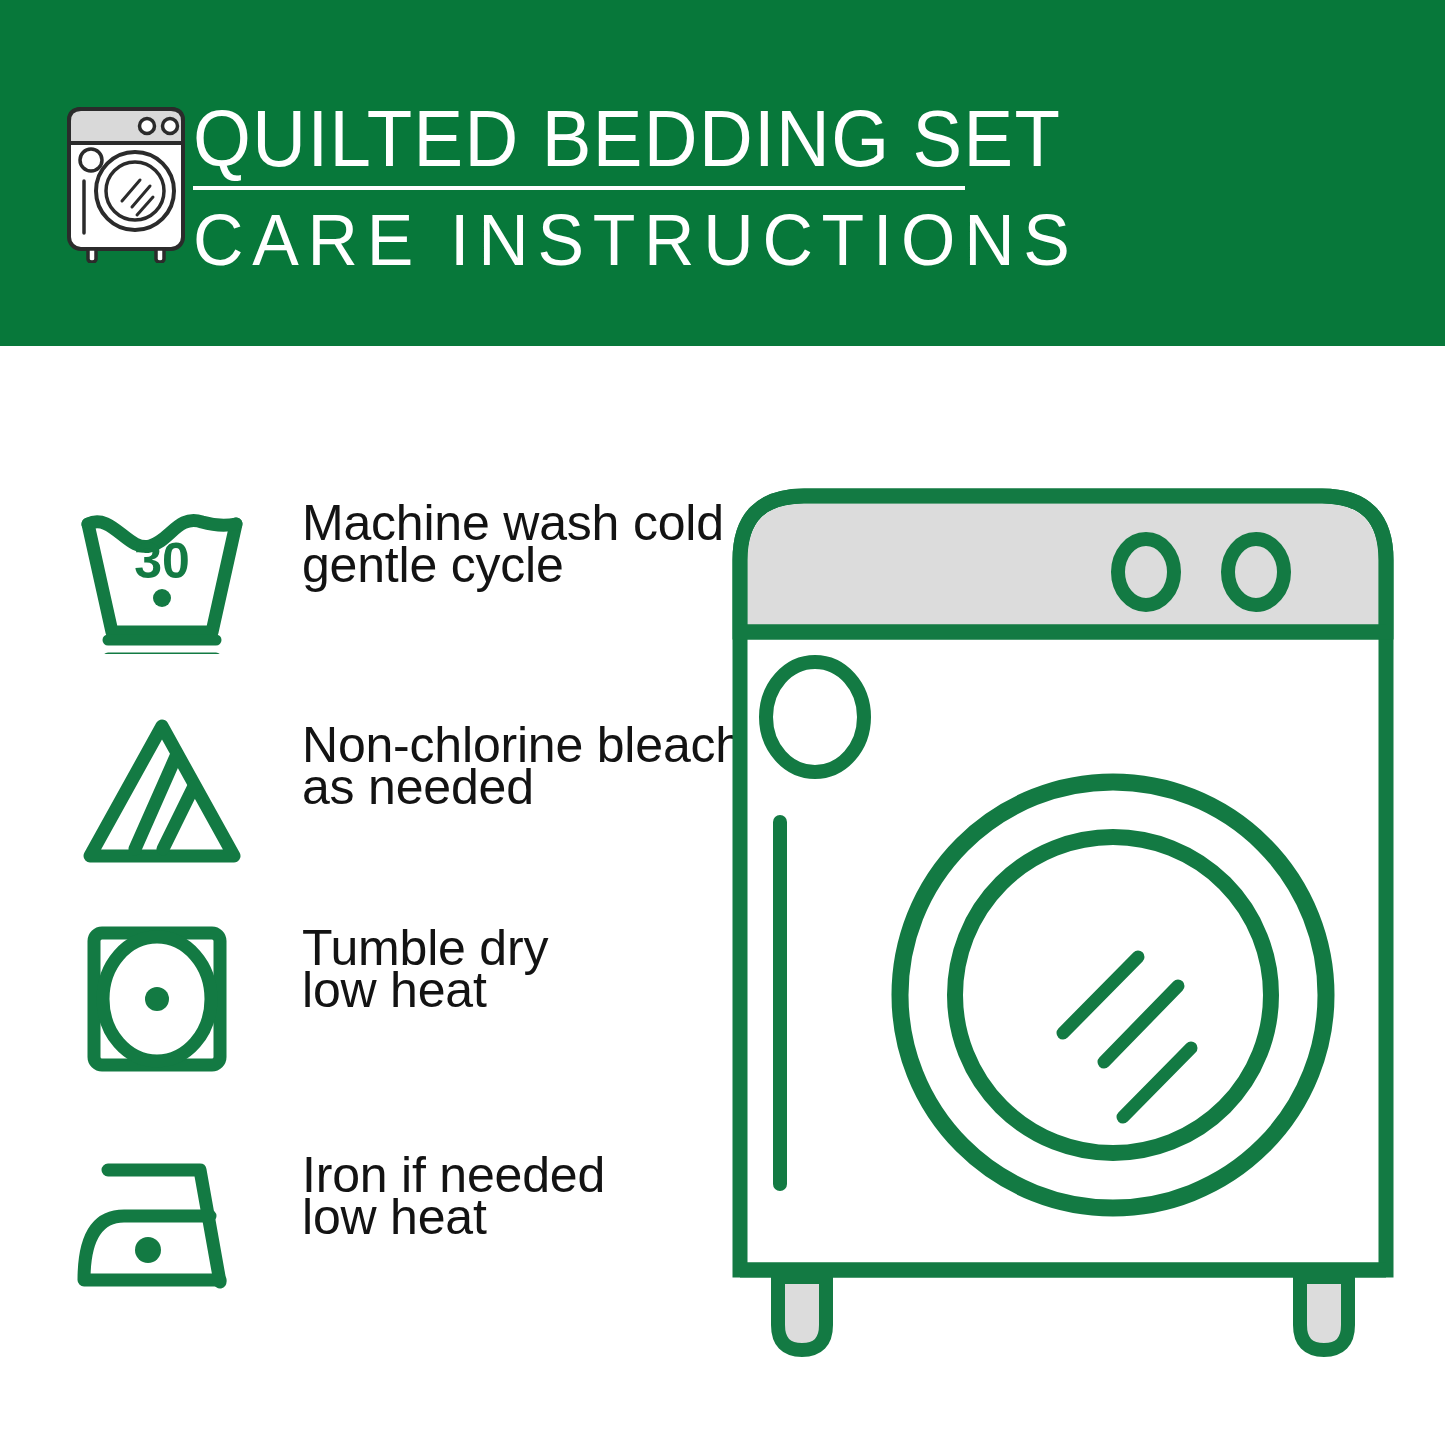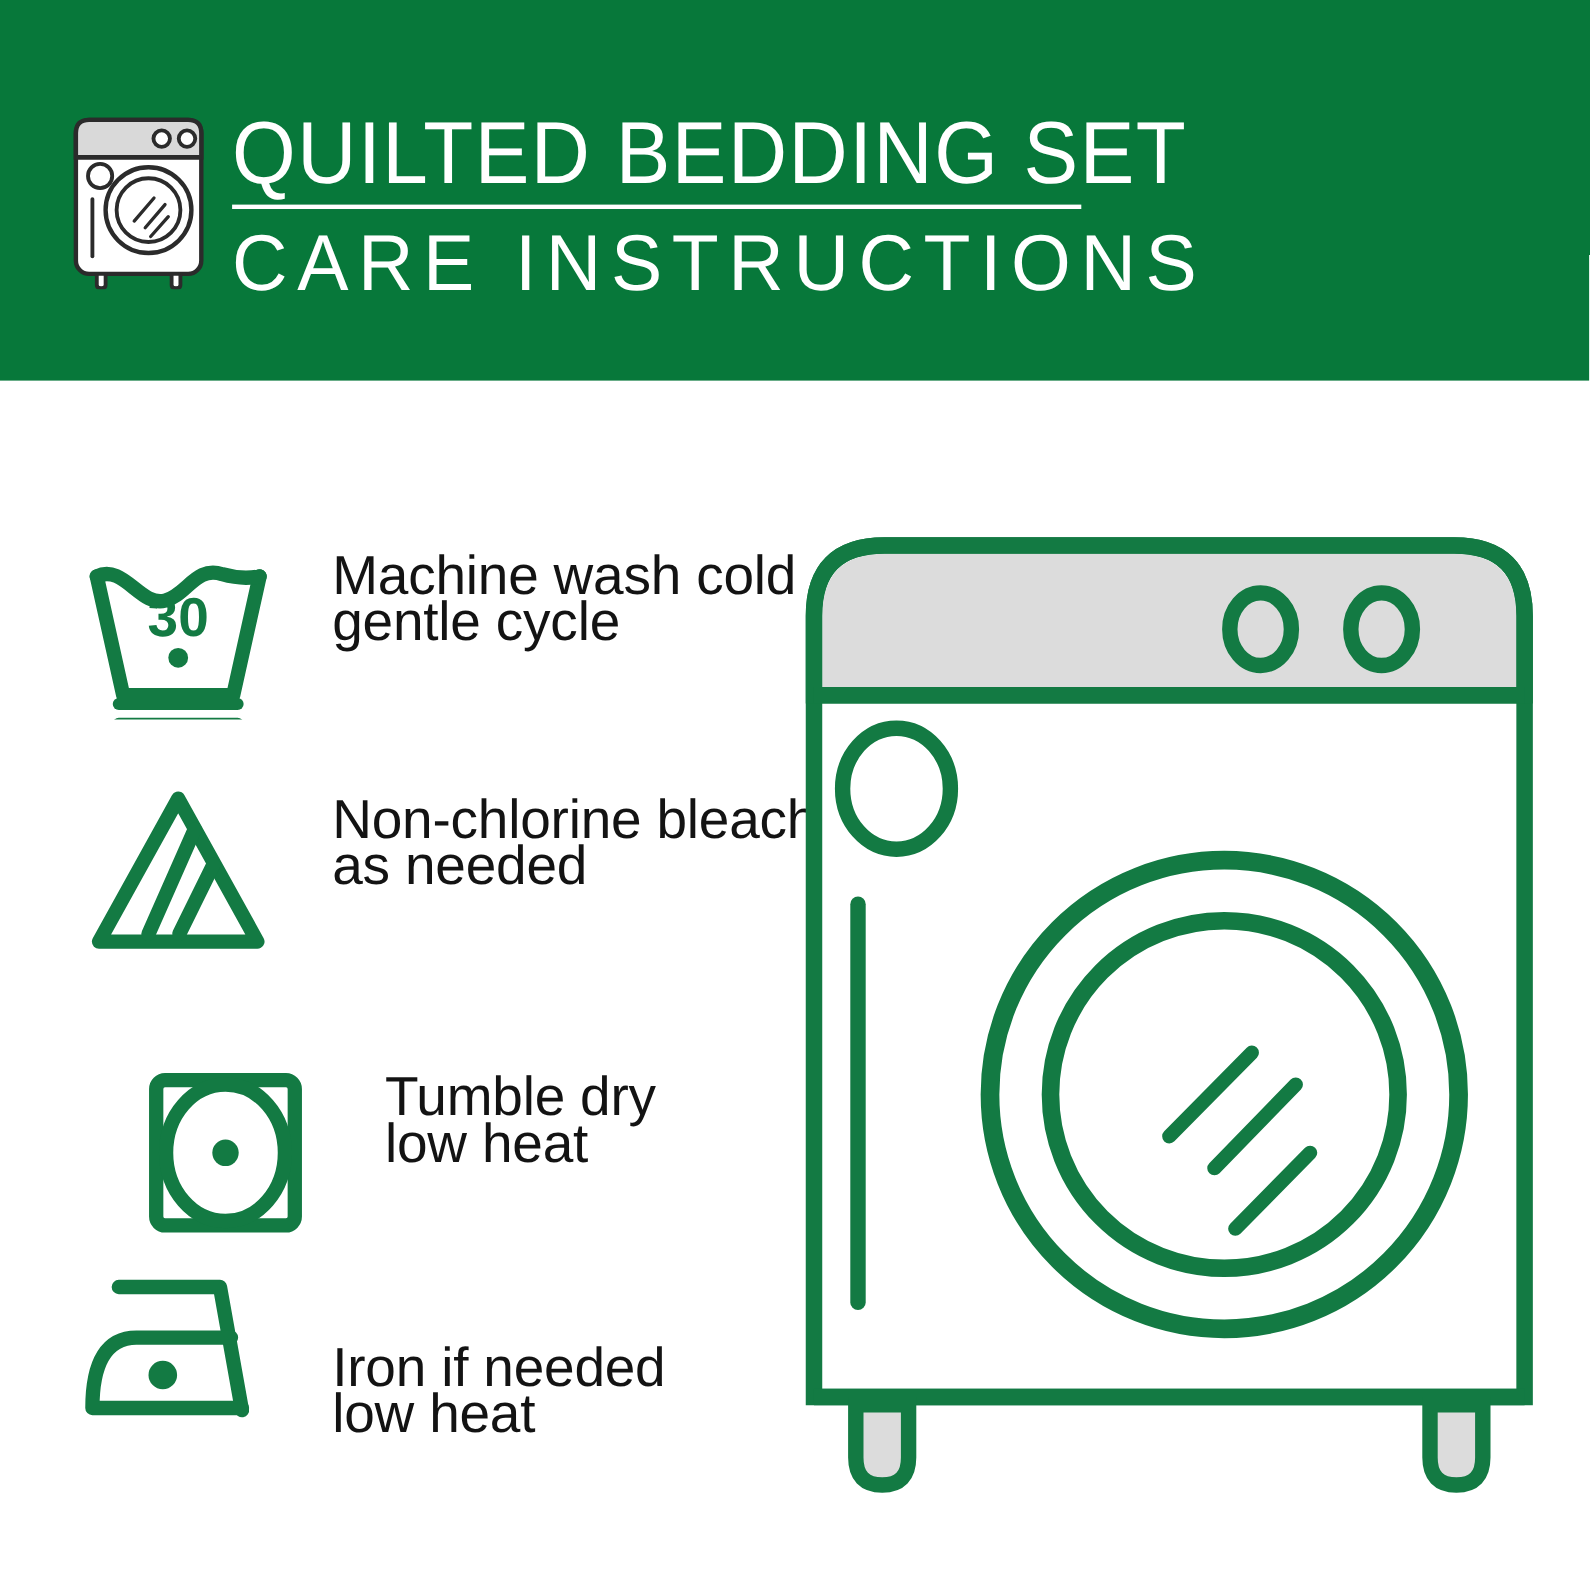--- a/index.html
+++ b/index.html
@@ -28,21 +28,21 @@
   }
   #header-logo {
     position: absolute;
     left: 62px;
     top: 103px;
     width: 128px;
     height: 160px;
   }
   #header-text-block {
     position: absolute;
-    left: 211px;
+    left: 193px;
     top: 98px;
     width: 790px;
   }
   #title-main {
     font-family: "Liberation Sans", sans-serif;
     font-size: 80px;
     line-height: 82px;
     font-weight: 300;
     color: #ffffff;
     letter-spacing: 1.5px;
@@ -105,22 +105,22 @@
     font-size: 50px;
     line-height: 42px;
     font-weight: 400;
     color: #131313;
     letter-spacing: -0.2px;
   }
   .care-text .line { display: block; white-space: nowrap; }
 
   #row-0 { top: 148px; }
   #row-1 { top: 370px; }
-  #row-2 { top: 622px; margin-left: 48px; }
-  #row-3 { top: 800px; align-items: flex-end; }
+  #row-2 { top: 573px; }
+  #row-3 { top: 800px; }
 
   
   #washer-illustration {
     position: absolute;
     left: 718px;
     top: 470px;
     width: 690px;
     height: 900px;
   }
 </style>

